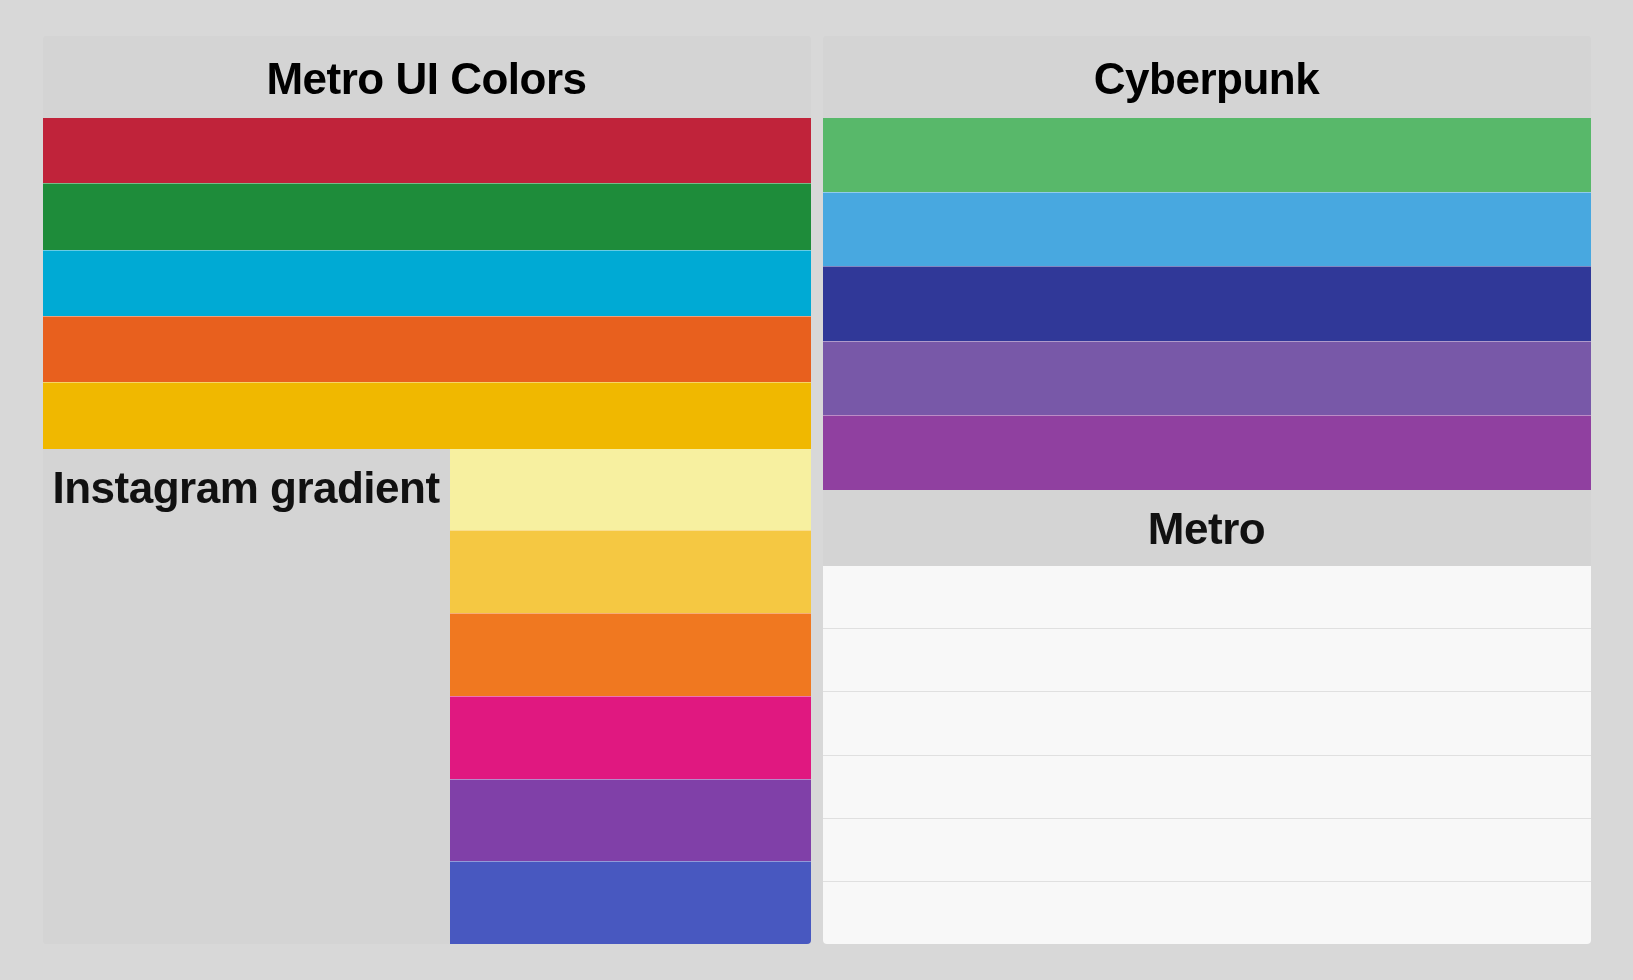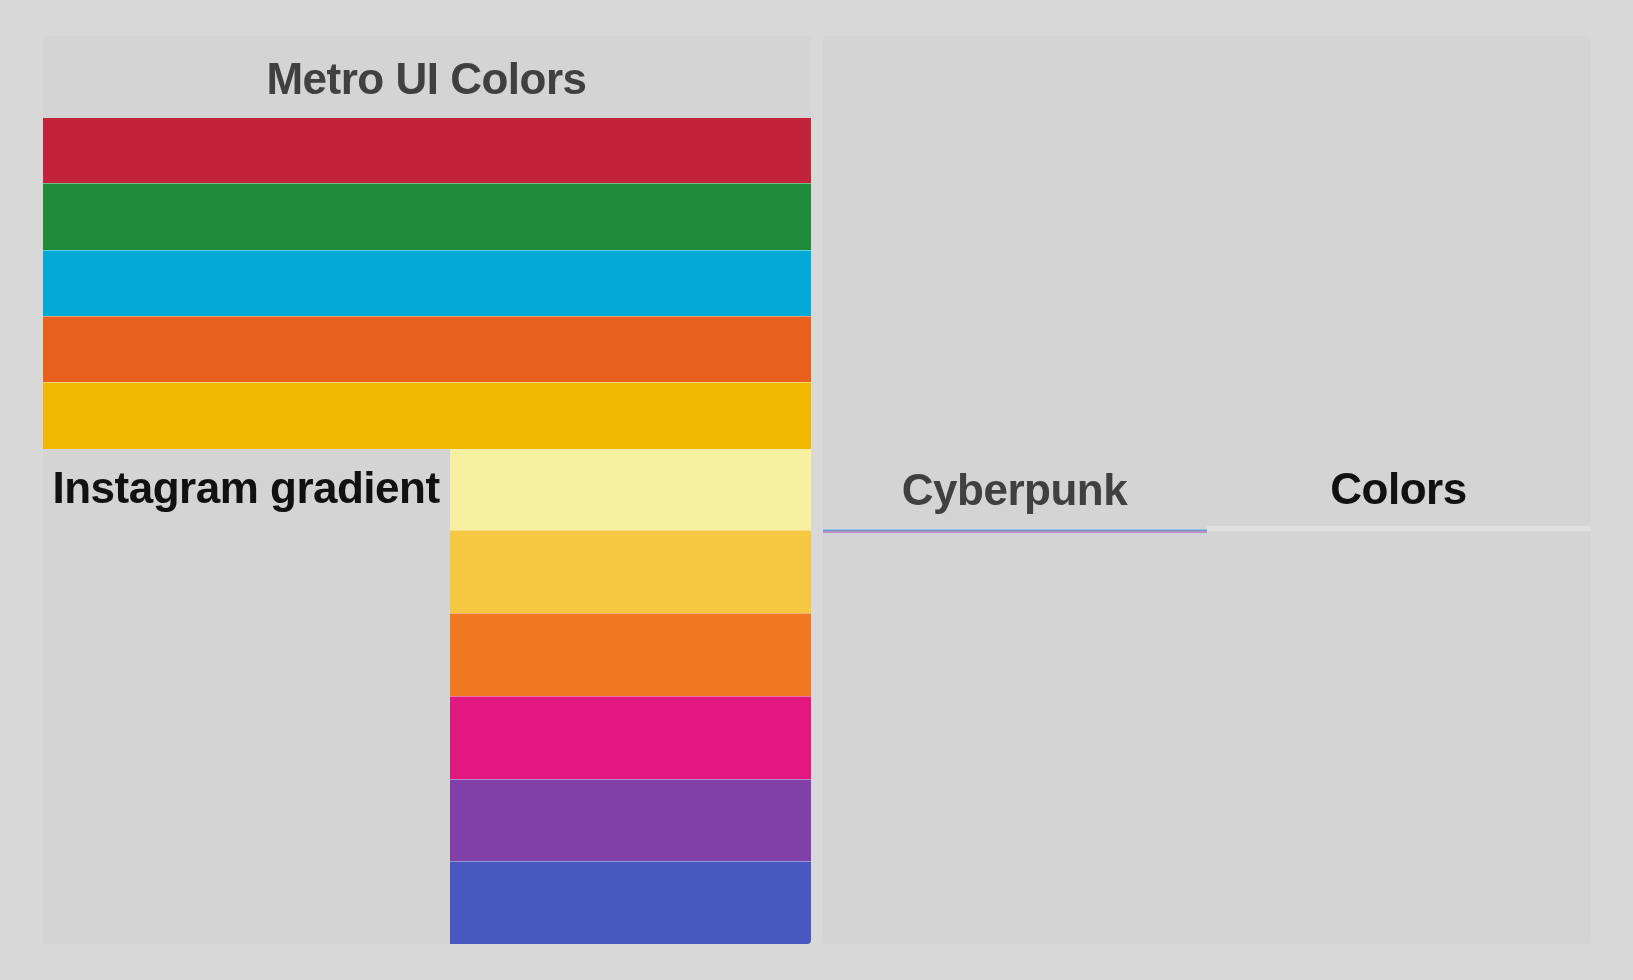--- a/index.html
+++ b/index.html
@@ -25,21 +25,21 @@
       border-radius: 4px;
       overflow: hidden;
       display: flex;
       flex-direction: column;
     }
     .panel-title {
       background: #d4d4d4;
       text-align: center;
       font-size: 44px;
       font-weight: 700;
-      color: #404040;
+      color: #000000;
       padding: 18px 10px 14px;
       letter-spacing: -0.5px;
     }
     .color-strips {
       flex: 1;
       display: flex;
       flex-direction: column;
     }
     .color-strip {
       flex: 1;
@@ -92,22 +92,21 @@
       flex-direction: column;
       flex: 1;
     }
     .left-panel .bottom-section {
       display: flex;
       flex-direction: row;
       flex: 1.2;
     }
     .right-panel {
       display: flex;
-      flex-direction: row;
-      align-items: center;
+      flex-direction: column;
     }
     .right-panel .top-section {
       display: flex;
       flex-direction: column;
       flex: 1;
     }
     .right-panel .bottom-section {
       display: flex;
       flex-direction: column;
       flex: 1;
@@ -151,21 +150,21 @@
       <div class="color-strips">
         <div class="color-strip cyber-1"></div>
         <div class="color-strip cyber-2"></div>
         <div class="color-strip cyber-3"></div>
         <div class="color-strip cyber-4"></div>
         <div class="color-strip cyber-5"></div>
       </div>
     </div>
 
     <div class="bottom-section">
-      <div class="instagram-title">Colors</div>
+      <div class="instagram-title">Metro</div>
       <div class="color-strips">
         <div class="color-strip white-strip"></div>
         <div class="color-strip white-strip"></div>
         <div class="color-strip white-strip"></div>
         <div class="color-strip white-strip"></div>
         <div class="color-strip white-strip"></div>
         <div class="color-strip white-strip"></div>
       </div>
     </div>
   </div>

